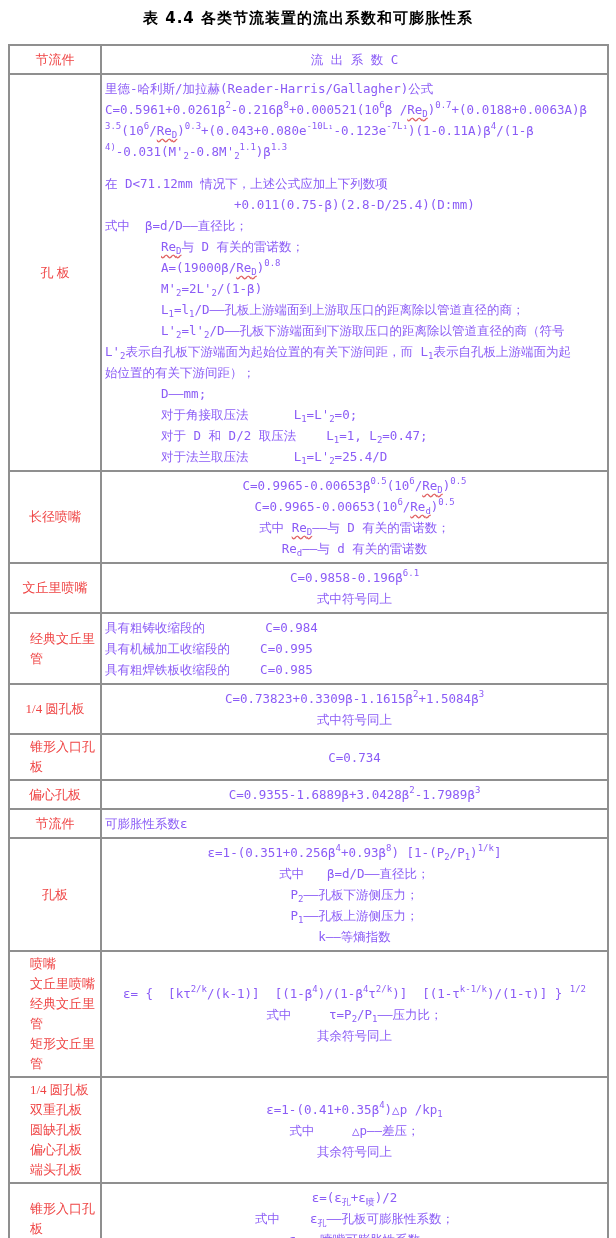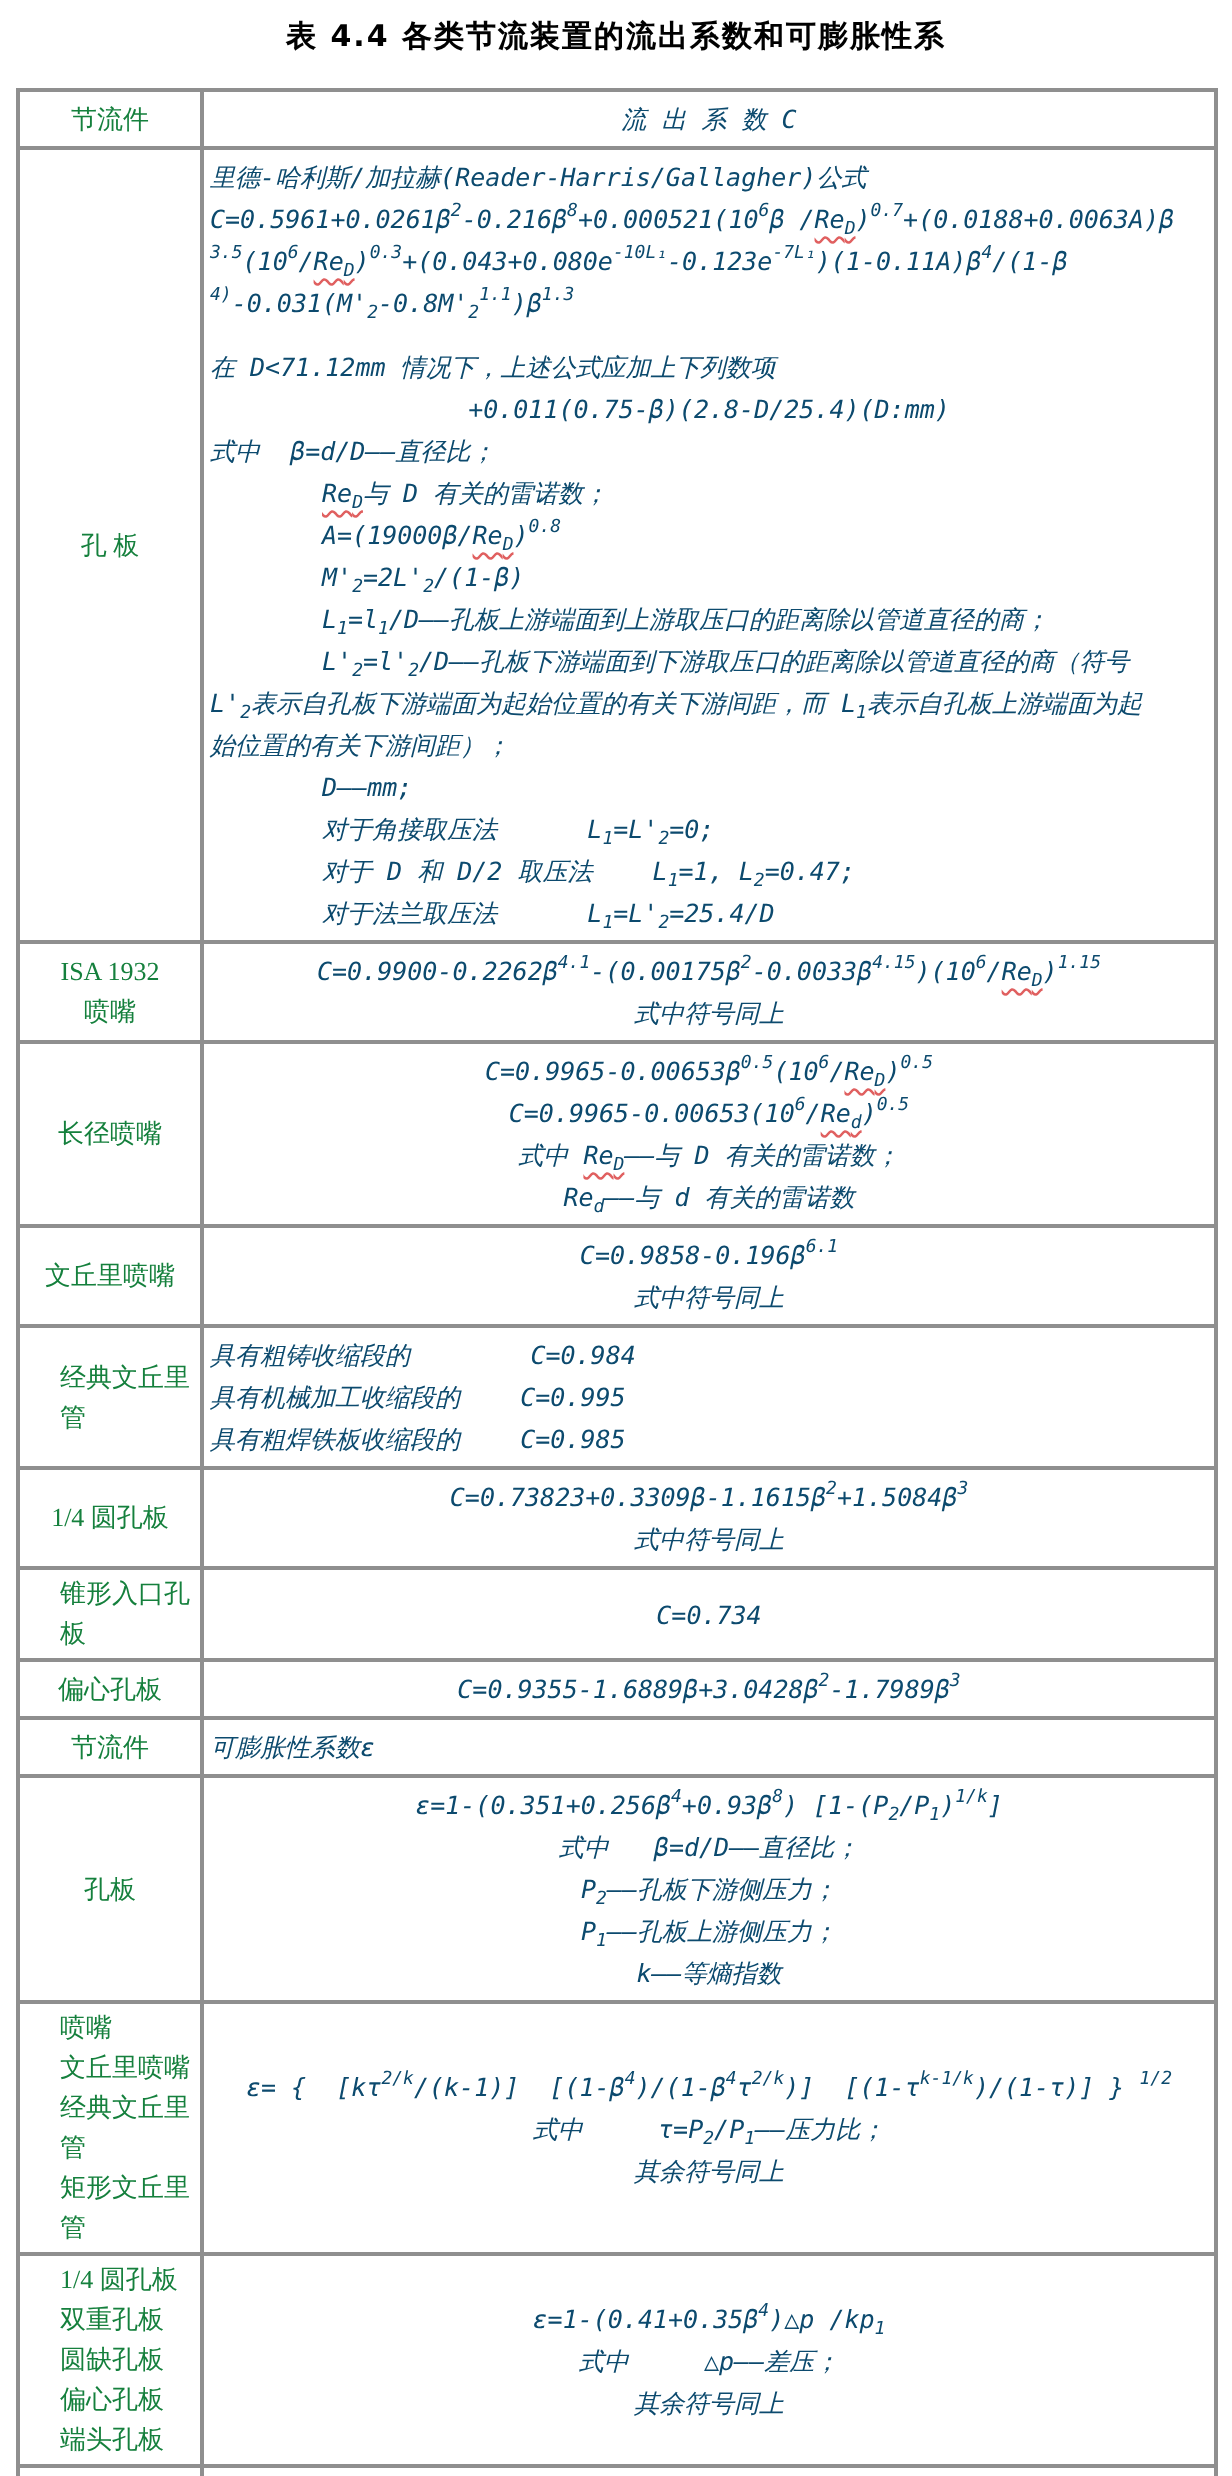--- a/index.html
+++ b/index.html
@@ -9,28 +9,28 @@
     text-align:center;font-weight:bold;font-size:15px;
     padding:9px 0 16px 0;letter-spacing:1px;
     font-family:"DejaVu Sans","Liberation Sans",sans-serif;color:#000;
   }
   table.tbl{
     border-collapse:collapse;width:601px;margin:0 7px 6px 8px;table-layout:fixed;
   }
   td{border:2px solid #8f8f8f;vertical-align:middle;}
   td.dev{
     width:86px;text-align:center;font-size:13px;line-height:20px;
-    padding:2px 2px;color:#15803d;border-radius:10px;
+    padding:2px 2px;color:#ef4444;border-radius:10px;
   }
   td.dev.l{text-align:left;padding-left:20px;}
   td.val{padding:3px 3px;}
   .ln{
     font-size:12.5px;line-height:21px;white-space:pre-wrap;
     font-family:"DejaVu Sans Mono","Liberation Mono",monospace;
-    color:#0c4a6e;word-break:break-all;font-style:italic;
+    color:#8b5cf6;word-break:break-all;
   }
   .a-c{text-align:center;}
   .a-l{text-align:left;}
   .i1{padding-left:56px;}
   .g{margin-top:11px;}
   sup,sub{font-size:9px;line-height:0;}
   sup{vertical-align:6px;}
   sub{vertical-align:-3px;}
   u.sq{
     text-decoration:underline wavy #e06060;
@@ -66,27 +66,20 @@
             <div class="ln a-l i1">A=(19000β/<u class="sq">Re<sub>D</sub></u>)<sup>0.8</sup></div>
             <div class="ln a-l i1">M'<sub>2</sub>=2L'<sub>2</sub>/(1-β)</div>
             <div class="ln a-l i1">L<sub>1</sub>=l<sub>1</sub>/D——孔板上游端面到上游取压口的距离除以管道直径的商；</div>
             <div class="ln a-l i1">L'<sub>2</sub>=l'<sub>2</sub>/D——孔板下游端面到下游取压口的距离除以管道直径的商（符号</div>
             <div class="ln a-l">L'<sub>2</sub>表示自孔板下游端面为起始位置的有关下游间距，而 L<sub>1</sub>表示自孔板上游端面为起</div>
             <div class="ln a-l">始位置的有关下游间距）；</div>
             <div class="ln a-l i1">D——mm;</div>
             <div class="ln a-l i1">对于角接取压法      L<sub>1</sub>=L'<sub>2</sub>=0;</div>
             <div class="ln a-l i1">对于 D 和 D/2 取压法    L<sub>1</sub>=1, L<sub>2</sub>=0.47;</div>
             <div class="ln a-l i1">对于法兰取压法      L<sub>1</sub>=L'<sub>2</sub>=25.4/D</div>
-          </td>
-        </tr>
-        <tr>
-          <td class="dev">ISA 1932<br>喷嘴</td>
-          <td class="val">
-            <div class="ln a-c">C=0.9900-0.2262β<sup>4.1</sup>-(0.00175β<sup>2</sup>-0.0033β<sup>4.15</sup>)(10<sup>6</sup>/<u class="sq">Re<sub>D</sub></u>)<sup>1.15</sup></div>
-            <div class="ln a-c">式中符号同上</div>
           </td>
         </tr>
         <tr>
           <td class="dev">长径喷嘴</td>
           <td class="val">
             <div class="ln a-c">C=0.9965-0.00653β<sup>0.5</sup>(10<sup>6</sup>/<u class="sq">Re<sub>D</sub></u>)<sup>0.5</sup></div>
             <div class="ln a-c">C=0.9965-0.00653(10<sup>6</sup>/<u class="sq">Re<sub>d</sub></u>)<sup>0.5</sup></div>
             <div class="ln a-c">式中 <u class="sq">Re<sub>D</sub></u>——与 D 有关的雷诺数；</div>
             <div class="ln a-c">Re<sub>d</sub>——与 d 有关的雷诺数</div>
           </td>

